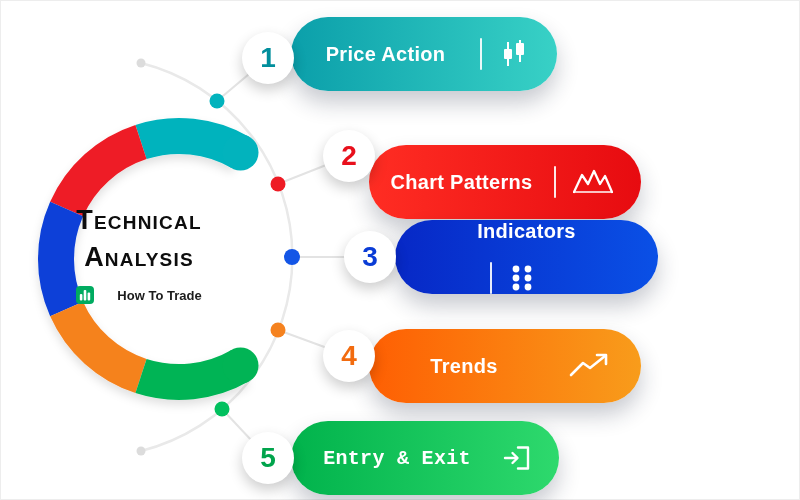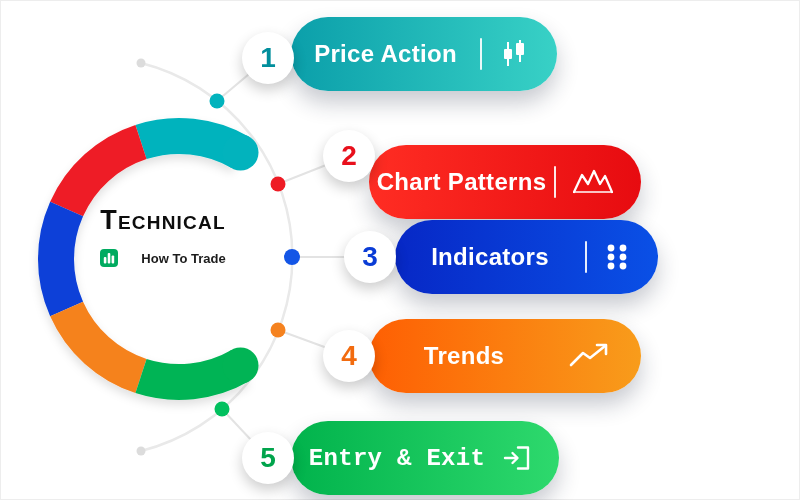--- a/index.html
+++ b/index.html
@@ -3,40 +3,40 @@
 <meta charset="utf-8">
 <style>
   html,body{margin:0;padding:0;background:#fff;}
   body{width:800px;height:500px;font-family:"Liberation Sans",sans-serif;overflow:hidden;}
   .stage{position:relative;width:800px;height:500px;background:#fff;border:1px solid #ededed;box-sizing:border-box;}
   svg.backdrop{position:absolute;left:0;top:0;z-index:1;}
   .curve{fill:none;stroke:#e9e9e9;stroke-width:2.5;stroke-linecap:round;}
 
   .pill{position:absolute;height:74px;border-radius:38px;display:flex;align-items:center;
         color:#fff;box-shadow:0 12px 22px rgba(25,35,60,.24);z-index:3;}
-  .pill-label{flex:1;text-align:center;font-size:24px;font-weight:700;letter-spacing:.3px;white-space:nowrap;}
+  .pill-label{flex:1;text-align:center;font-size:20px;font-weight:700;letter-spacing:.3px;white-space:nowrap;}
   .pill-right{display:flex;align-items:center;padding-right:28px;}
   .divider{width:2px;height:32px;border-radius:1px;background:rgba(255,255,255,.9);margin-right:17px;flex:0 0 auto;}
 
   #pill1{left:290px;top:16px;width:266px;}
   #pill2{left:368px;top:118px;width:272px;}
   #pill3{left:394px;top:219px;width:263px;}
-  #pill4{left:368px;top:318px;width:272px;gap:10px;}
+  #pill4{left:368px;top:328px;width:272px;gap:10px;}
   #pill5{left:290px;top:420px;width:268px;font-family:Liberation Mono, monospace;}
 
   .badge{position:absolute;width:52px;height:52px;background:#fff;border-radius:50%;
          display:flex;align-items:center;justify-content:center;font-size:28px;font-weight:800;
          box-shadow:0 6px 14px rgba(0,0,0,.20);z-index:5;}
   #badge1{left:241px;top:31px;}
   #badge2{left:322px;top:129px;}
   #badge3{left:343px;top:230px;}
   #badge4{left:322px;top:329px;}
   #badge5{left:241px;top:431px;}
 
-  .title-block{position:absolute;left:94px;top:202px;width:136px;text-align:center;color:#0d0d0d;z-index:2;}
+  .title-block{position:absolute;left:70px;top:202px;width:136px;text-align:center;color:#0d0d0d;z-index:2;}
   .title-line{font-weight:800;font-size:19px;letter-spacing:1.2px;line-height:34px;white-space:nowrap;}
   .title-line .initial{font-size:27px;}
   .subtitle-row{margin-top:9px;display:flex;align-items:center;justify-content:center;gap:23px;}
   .subtitle{font-size:13px;font-weight:600;color:#1c1c1c;white-space:nowrap;}
 </style>
 </head>
 <body>
 
 <div class="stage">
 
@@ -73,20 +73,21 @@
       <circle cx="216" cy="100" r="7.5" fill="#02b3bd"></circle>
       <circle cx="277" cy="183" r="7.5" fill="#ee1c25"></circle>
       <circle cx="291" cy="256" r="8" fill="#1355e6"></circle>
       <circle cx="277" cy="329" r="7.5" fill="#f5821f"></circle>
       <circle cx="221" cy="408" r="7.5" fill="#01c05e"></circle>
     </g>
   </svg>
 
   <div class="title-block">
     <div class="title-line"><span class="initial">T</span><span>ECHNICAL</span></div>
+    <div class="title-line"><span class="initial">A</span><span>NALYSIS</span></div>
     <div class="subtitle-row">
       <svg width="18" height="18" viewBox="0 0 18 18">
         <rect width="18" height="18" rx="4" fill="#00ab60"></rect>
         <rect x="3.8" y="8" width="2.6" height="6.5" rx="1" fill="#fff"></rect>
         <rect x="7.7" y="4" width="2.6" height="10.5" rx="1" fill="#fff"></rect>
         <rect x="11.6" y="6.5" width="2.6" height="8" rx="1" fill="#fff"></rect>
       </svg>
       <span class="subtitle">How To Trade</span>
     </div>
   </div>
@@ -110,21 +111,21 @@
     <div class="pill-right">
       <div class="divider"></div>
       <svg width="40" height="26" viewBox="0 0 40 26">
         <polyline points="1,23 9,6 15,15 21,2 27,15 32,7 39,23" fill="none" stroke="#fff" stroke-width="2.3" stroke-linejoin="round" stroke-linecap="round"></polyline>
         <line x1="1" y1="23" x2="39" y2="23" stroke="#fff" stroke-width="1.6"></line>
       </svg>
     </div>
   </div>
   <div class="badge" id="badge2" style="color: rgb(232, 16, 28);">2</div>
 
-  <div class="pill" id="pill3" style="background: linear-gradient(90deg, rgb(7, 40, 198), rgb(10, 80, 230));">
+  <div class="pill" id="pill3" style="background: linear-gradient(90deg, rgb(7, 40, 198), rgb(10, 80, 230)); flex-direction: column;">
     <div class="pill-label">Indicators</div>
     <div class="pill-right">
       <div class="divider"></div>
       <svg width="26" height="28" viewBox="0 0 26 28">
         <circle cx="7" cy="5" r="3.4" fill="#fff"></circle>
           <circle cx="19" cy="5" r="3.4" fill="#fff"></circle>
         <circle cx="7" cy="14" r="3.4" fill="#fff"></circle>
           <circle cx="19" cy="14" r="3.4" fill="#fff"></circle>
         <circle cx="7" cy="23" r="3.4" fill="#fff"></circle>
           <circle cx="19" cy="23" r="3.4" fill="#fff"></circle>

